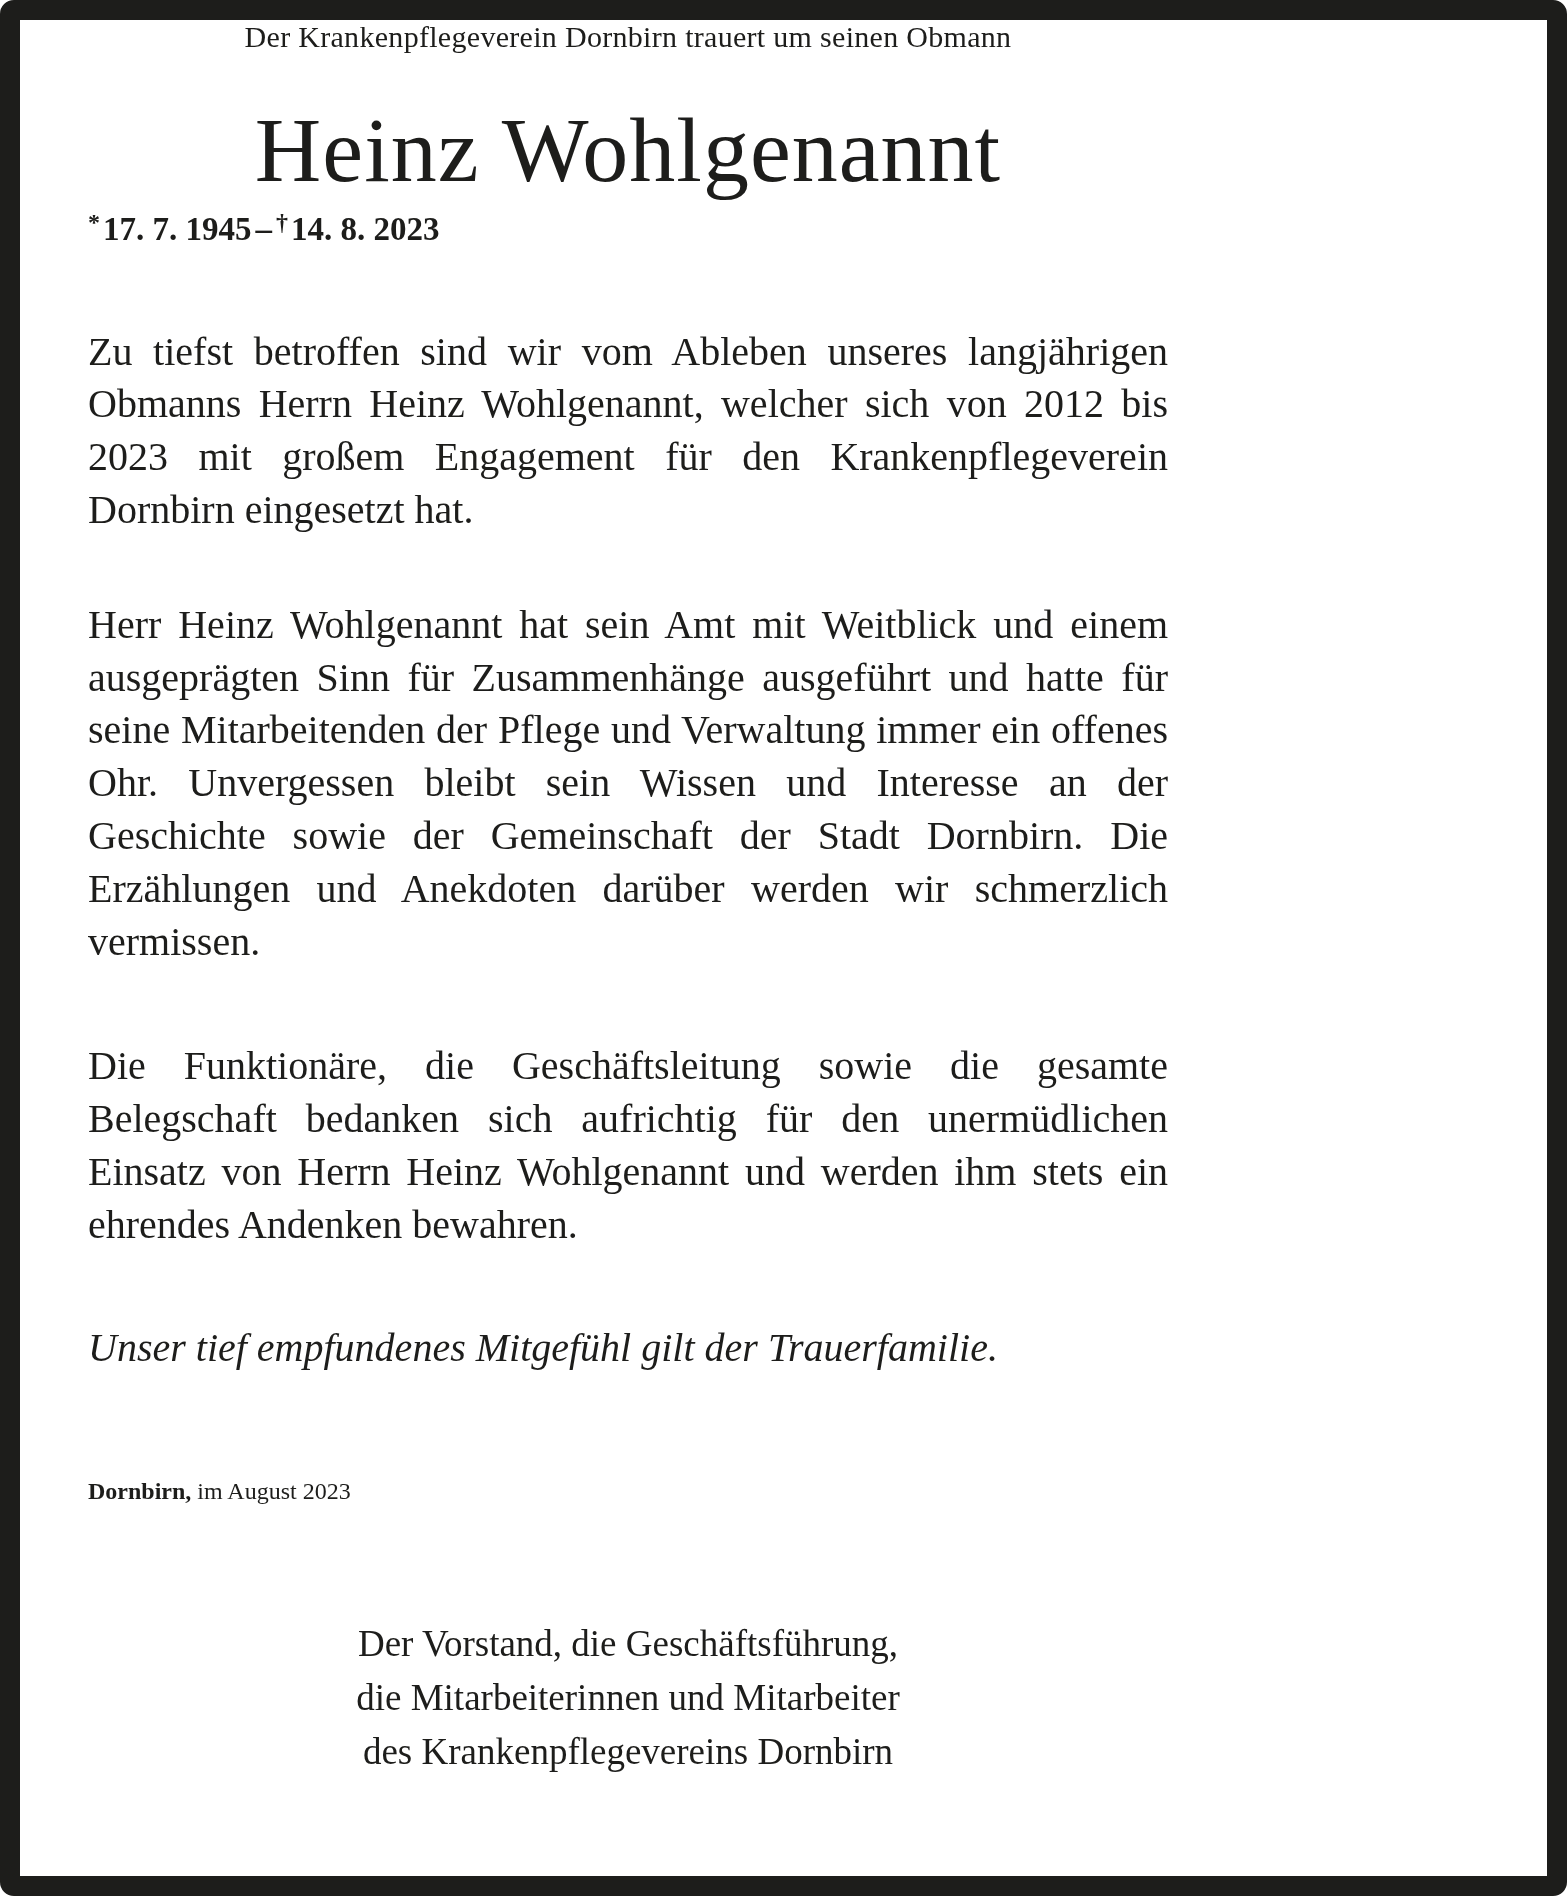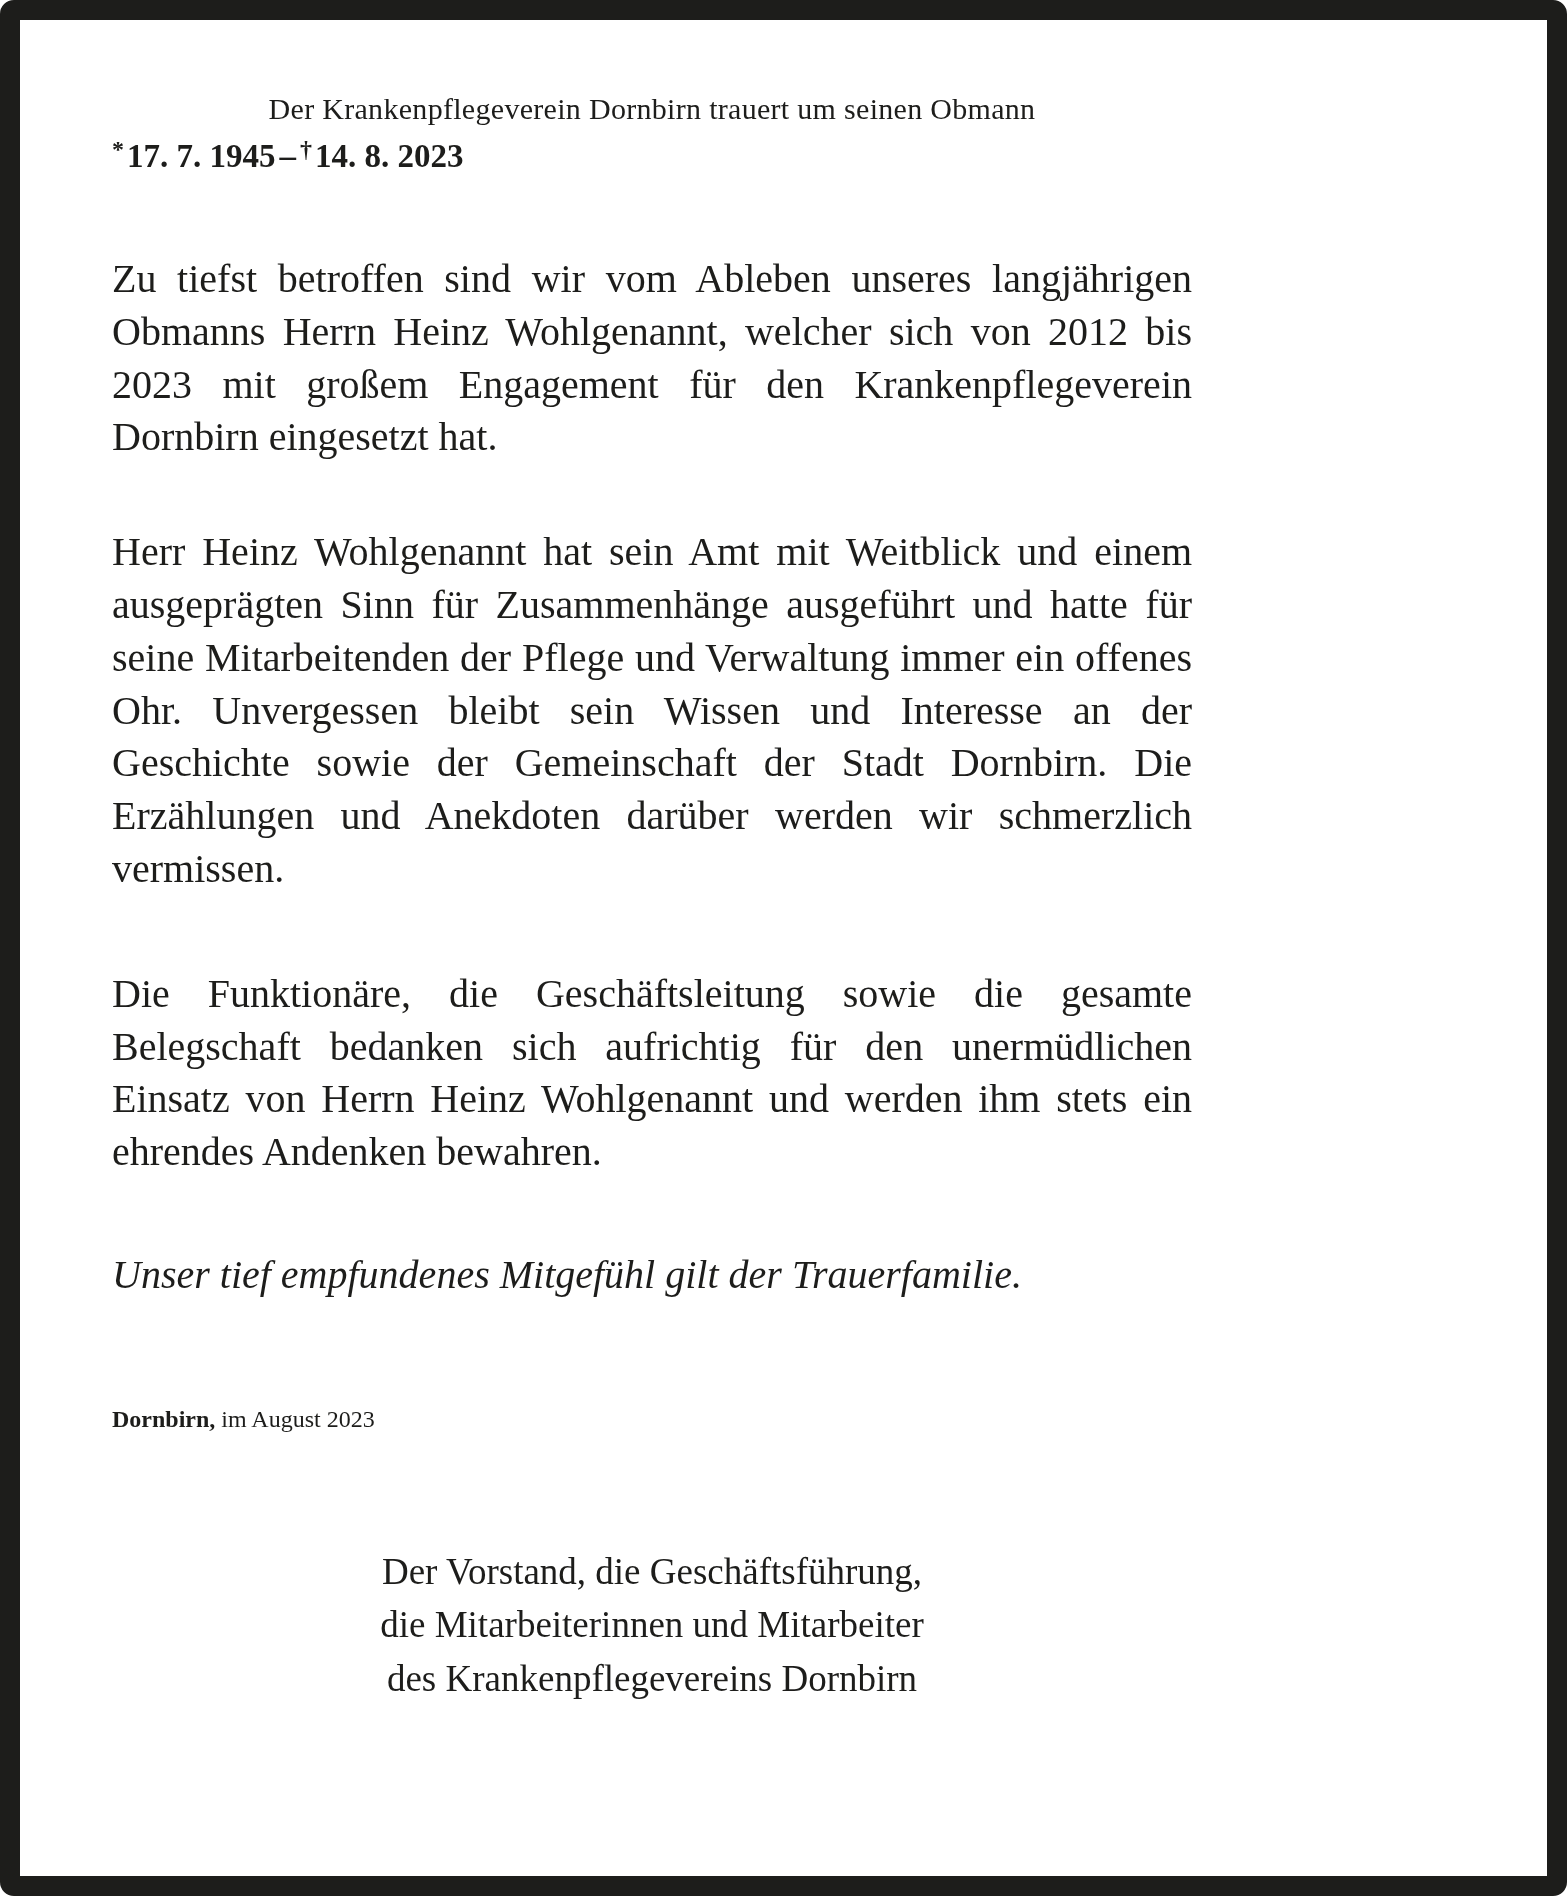--- a/index.html
+++ b/index.html
@@ -12,23 +12,22 @@
     height: 1896px;
     box-sizing: border-box;
     border: 20px solid #1d1d1b;
     border-radius: 14px;
     background: #ffffff;
     font-family: "Liberation Serif", "DejaVu Serif", serif;
     color: #1d1d1b;
     overflow: hidden;
   }
   .content {
-    margin-left: 92px;
+    margin-left: 68px;
     width: 1080px;
-    padding-top: 72px;
   }
   .intro {
     margin: 0;
     text-align: center;
     font-size: 30px;
     letter-spacing: 0.3px;
   }
   .name {
     margin: 48px 0 0 0;
     text-align: center;
@@ -80,20 +79,21 @@
   }
 </style>
 </head>
 <body>
 
 <div class="card">
   <div class="content">
 
     <p class="intro">Der Krankenpflegeverein Dornbirn trauert um seinen Obmann</p>
 
+    <h1 class="name">Heinz Wohlgenannt</h1>
 
     <p class="dates"><span class="sym">*</span><span>17. 7. 1945</span><span class="sep">–</span><span class="sym">†</span><span>14. 8. 2023</span></p>
 
     <p class="body-par p1">Zu tiefst betroffen sind wir vom Ableben unseres langjährigen Obmanns Herrn Heinz Wohlgenannt, welcher sich von 2012 bis 2023 mit großem Engagement für den Krankenpflegeverein Dornbirn eingesetzt hat.</p>
 
     <p class="body-par p2">Herr Heinz Wohlgenannt hat sein Amt mit Weitblick und einem ausgeprägten Sinn für Zusammenhänge ausgeführt und hatte für seine Mitarbeitenden der Pflege und Verwaltung immer ein offenes Ohr. Unvergessen bleibt sein Wissen und Interesse an der Geschichte sowie der Gemeinschaft der Stadt Dornbirn. Die Erzählungen und Anekdoten darüber werden wir schmerzlich vermissen.</p>
 
     <p class="body-par p3">Die Funktionäre, die Geschäftsleitung sowie die gesamte Belegschaft bedanken sich aufrichtig für den unermüdlichen Einsatz von Herrn Heinz Wohlgenannt und werden ihm stets ein ehrendes Andenken bewahren.</p>
 
     <p class="body-par p4">Unser tief empfundenes Mitgefühl gilt der Trauerfamilie.</p>

